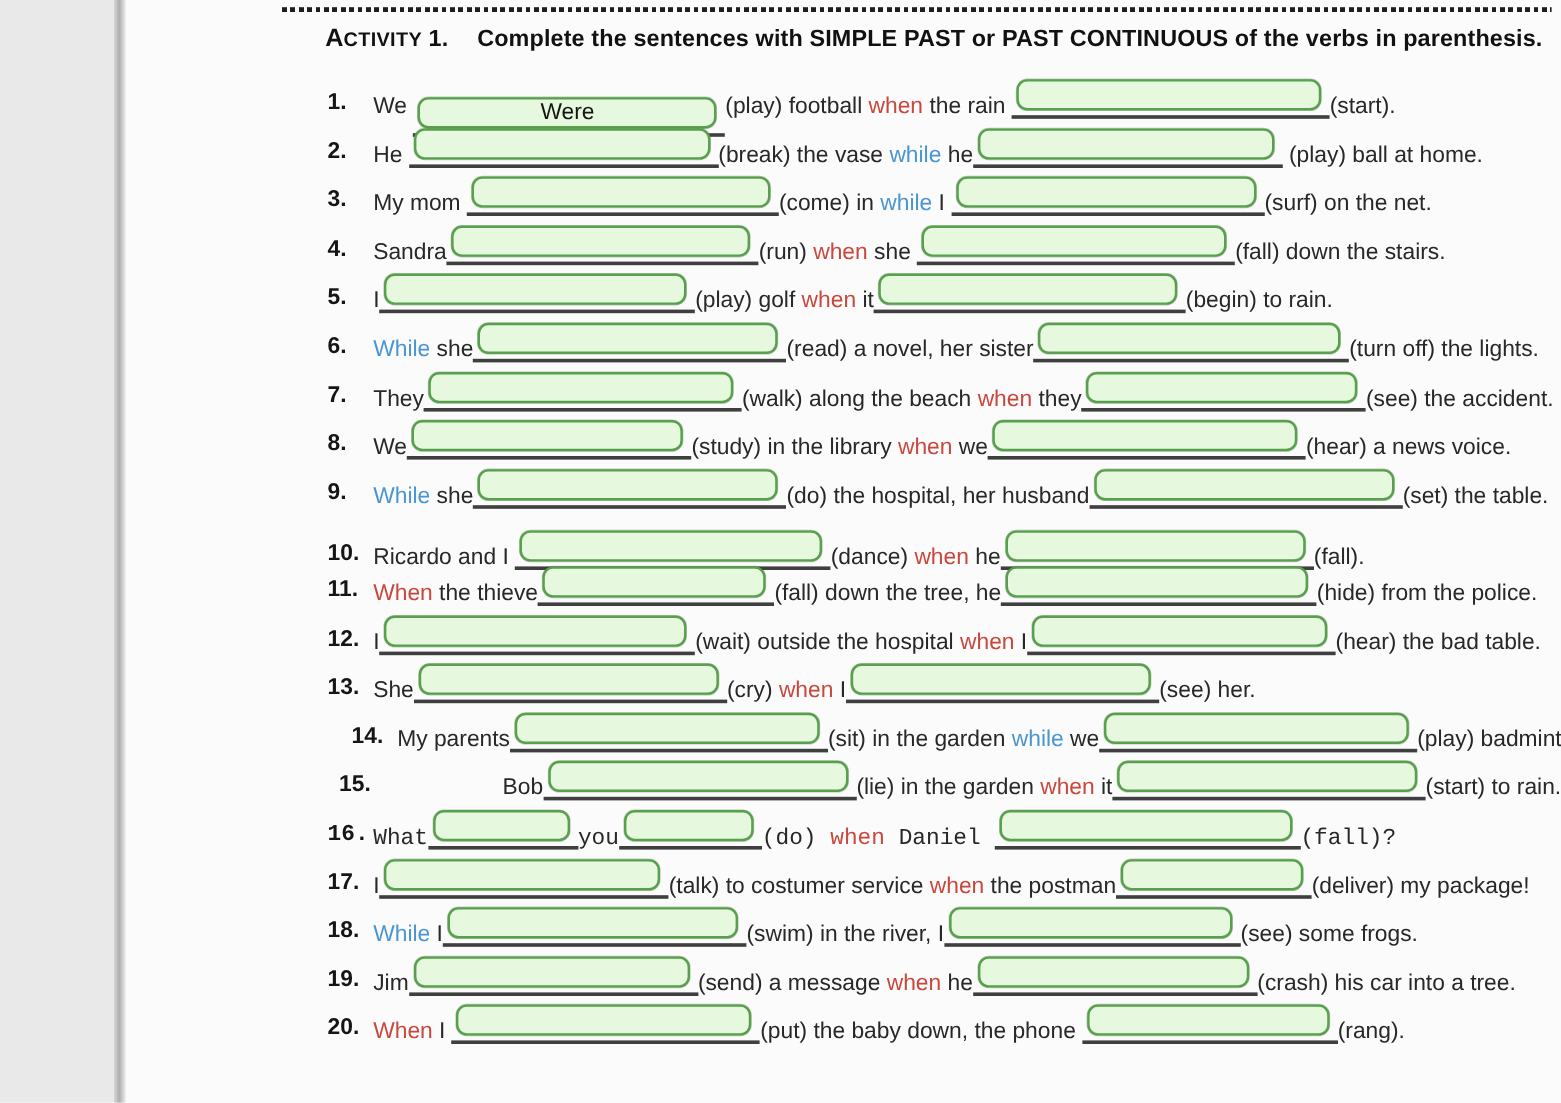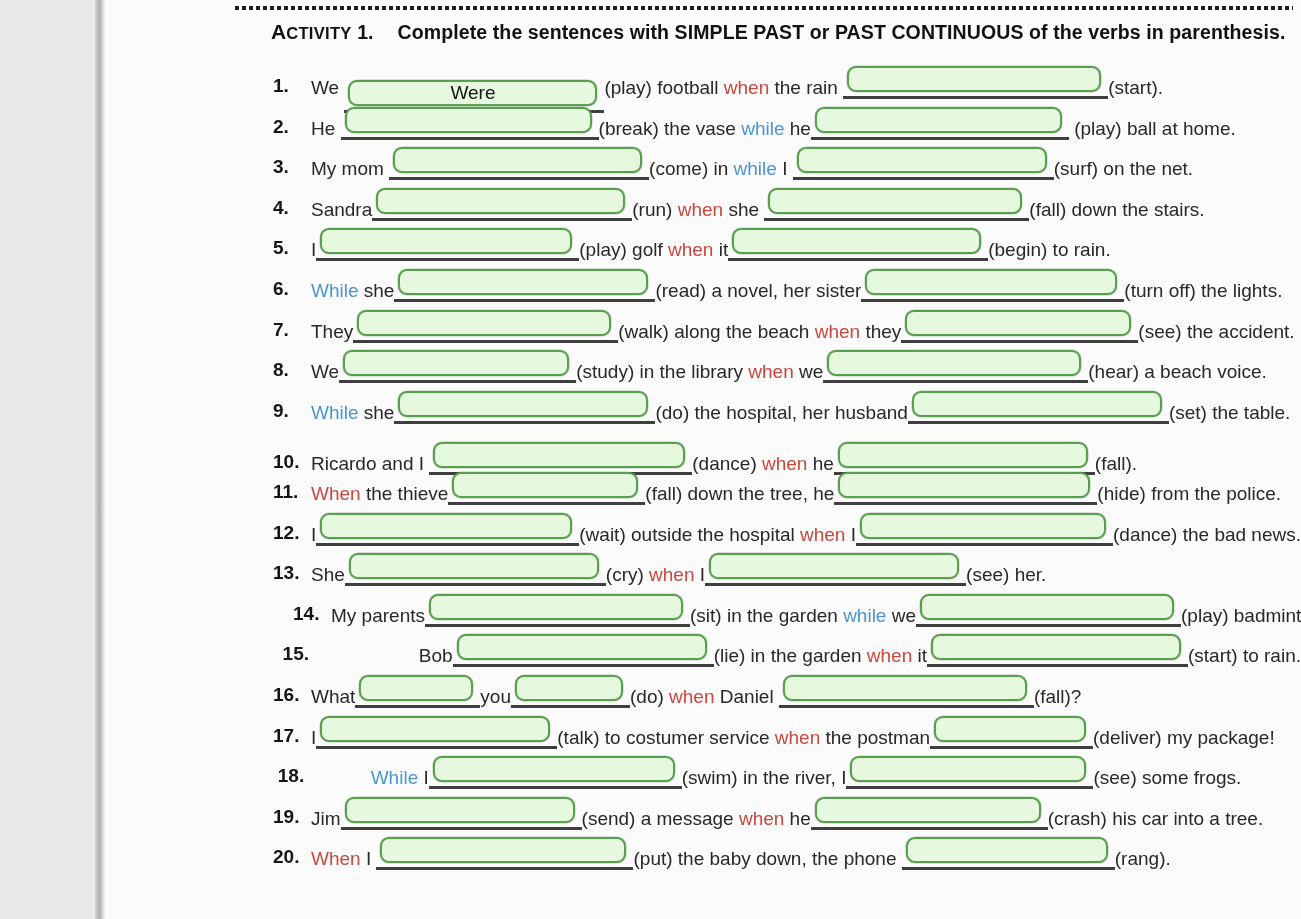--- a/index.html
+++ b/index.html
@@ -74,59 +74,59 @@
       <div class="row" style="top: 269px;">
         <span class="num">6.</span>
         <span class="line"><span class="txt blue">While</span><span class="txt"> she</span><span class="blank"><span class="box" style="width: 246px;"></span></span><span class="txt">(read) a novel, her sister</span><span class="blank"><span class="box" style="width: 248px;"></span></span><span class="txt">(turn off) the lights.</span></span>
       </div>
       <div class="row" style="top: 309.6px;">
         <span class="num">7.</span>
         <span class="line"><span class="txt">They</span><span class="blank"><span class="box" style="width: 250px;"></span></span><span class="txt">(walk) along the beach </span><span class="txt red">when</span><span class="txt"> they</span><span class="blank"><span class="box" style="width: 222px;"></span></span><span class="txt">(see) the accident.</span></span>
       </div>
       <div class="row" style="top: 350.2px;">
         <span class="num">8.</span>
-        <span class="line"><span class="txt">We</span><span class="blank"><span class="box" style="width: 222px;"></span></span><span class="txt">(study) in the library </span><span class="txt red">when</span><span class="txt"> we</span><span class="blank"><span class="box" style="width: 250px;"></span></span><span class="txt">(hear) a beach voice.</span></span>
+        <span class="line"><span class="txt">We</span><span class="blank"><span class="box" style="width: 222px;"></span></span><span class="txt">(study) in the library </span><span class="txt red">when</span><span class="txt"> we</span><span class="blank"><span class="box" style="width: 250px;"></span></span><span class="txt">(hear) a news voice.</span></span>
       </div>
       <div class="row" style="top: 390.8px;">
         <span class="num">9.</span>
         <span class="line"><span class="txt blue">While</span><span class="txt"> she</span><span class="blank"><span class="box" style="width: 246px;"></span></span><span class="txt">(do) the hospital, her husband</span><span class="blank"><span class="box" style="width: 246px;"></span></span><span class="txt">(set) the table.</span></span>
       </div>
       <div class="row" style="top: 442px;">
         <span class="num">10.</span>
         <span class="line"><span class="txt">Ricardo and I </span><span class="blank"><span class="box" style="width: 248px;"></span></span><span class="txt">(dance) </span><span class="txt red">when</span><span class="txt"> he</span><span class="blank"><span class="box" style="width: 246px;"></span></span><span class="txt">(fall).</span></span>
       </div>
       <div class="row" style="top: 472px;">
         <span class="num">11.</span>
         <span class="line"><span class="txt red">When</span><span class="txt"> the thieve</span><span class="blank"><span class="box" style="width: 182px;"></span></span><span class="txt">(fall) down the tree, he</span><span class="blank"><span class="box" style="width: 248px;"></span></span><span class="txt">(hide) from the police.</span></span>
       </div>
       <div class="row" style="top: 512.6px;">
         <span class="num">12.</span>
-        <span class="line"><span class="txt">I</span><span class="blank"><span class="box" style="width: 248px;"></span></span><span class="txt">(wait) outside the hospital </span><span class="txt red">when</span><span class="txt"> I</span><span class="blank"><span class="box" style="width: 242px;"></span></span><span class="txt">(dance) the bad news.</span></span>
+        <span class="line"><span class="txt">I</span><span class="blank"><span class="box" style="width: 248px;"></span></span><span class="txt">(wait) outside the hospital </span><span class="txt red">when</span><span class="txt"> I</span><span class="blank"><span class="box" style="width: 242px;"></span></span><span class="txt">(hear) the bad table.</span></span>
       </div>
       <div class="row" style="top: 553.2px;">
         <span class="num">13.</span>
         <span class="line"><span class="txt">She</span><span class="blank"><span class="box" style="width: 246px;"></span></span><span class="txt">(cry) </span><span class="txt red">when</span><span class="txt"> I</span><span class="blank"><span class="box" style="width: 246px;"></span></span><span class="txt">(see) her.</span></span>
       </div>
       <div class="row" style="top: 593.8px; margin-left: 20px;">
         <span class="num">14.</span>
         <span class="line"><span class="txt">My parents</span><span class="blank"><span class="box" style="width: 250px;"></span></span><span class="txt">(sit) in the garden </span><span class="txt blue">while</span><span class="txt"> we</span><span class="blank"><span class="box" style="width: 250px;"></span></span><span class="txt">(play) badminton.</span></span>
       </div>
       <div class="row" style="top: 634.4px; text-align: right;">
         <span class="num">15.</span>
         <span class="line"><span class="txt">Bob</span><span class="blank"><span class="box" style="width: 246px;"></span></span><span class="txt">(lie) in the garden </span><span class="txt red">when</span><span class="txt"> it</span><span class="blank"><span class="box" style="width: 246px;"></span></span><span class="txt">(start) to rain.</span></span>
       </div>
-      <div class="row" style="top: 675px;">
+      <div class="row" style="top: 675px; font-family: Liberation Mono, monospace;">
         <span class="num">16.</span>
         <span class="line"><span class="txt">What</span><span class="blank"><span class="box" style="width: 110px;"></span></span><span class="txt">you</span><span class="blank"><span class="box" style="width: 104px;"></span></span><span class="txt">(do) </span><span class="txt red">when</span><span class="txt"> Daniel </span><span class="blank"><span class="box" style="width: 240px;"></span></span><span class="txt">(fall)?</span></span>
       </div>
       <div class="row" style="top: 715.6px;">
         <span class="num">17.</span>
         <span class="line"><span class="txt">I</span><span class="blank"><span class="box" style="width: 226px;"></span></span><span class="txt">(talk) to costumer service </span><span class="txt red">when</span><span class="txt"> the postman</span><span class="blank"><span class="box" style="width: 148px;"></span></span><span class="txt">(deliver) my package!</span></span>
       </div>
-      <div class="row" style="top: 756.2px; text-align: center;">
+      <div class="row" style="top: 756.2px;">
         <span class="num">18.</span>
         <span class="line"><span class="txt blue">While</span><span class="txt"> I</span><span class="blank"><span class="box" style="width: 238px;"></span></span><span class="txt">(swim) in the river, I</span><span class="blank"><span class="box" style="width: 232px;"></span></span><span class="txt">(see) some frogs.</span></span>
       </div>
       <div class="row" style="top: 796.8px;">
         <span class="num">19.</span>
         <span class="line"><span class="txt">Jim</span><span class="blank"><span class="box" style="width: 226px;"></span></span><span class="txt">(send) a message </span><span class="txt red">when</span><span class="txt"> he</span><span class="blank"><span class="box" style="width: 222px;"></span></span><span class="txt">(crash) his car into a tree.</span></span>
       </div>
       <div class="row" style="top: 837.4px;">
         <span class="num">20.</span>
         <span class="line"><span class="txt red">When</span><span class="txt"> I </span><span class="blank"><span class="box" style="width: 242px;"></span></span><span class="txt">(put) the baby down, the phone </span><span class="blank"><span class="box" style="width: 198px;"></span></span><span class="txt">(rang).</span></span>

